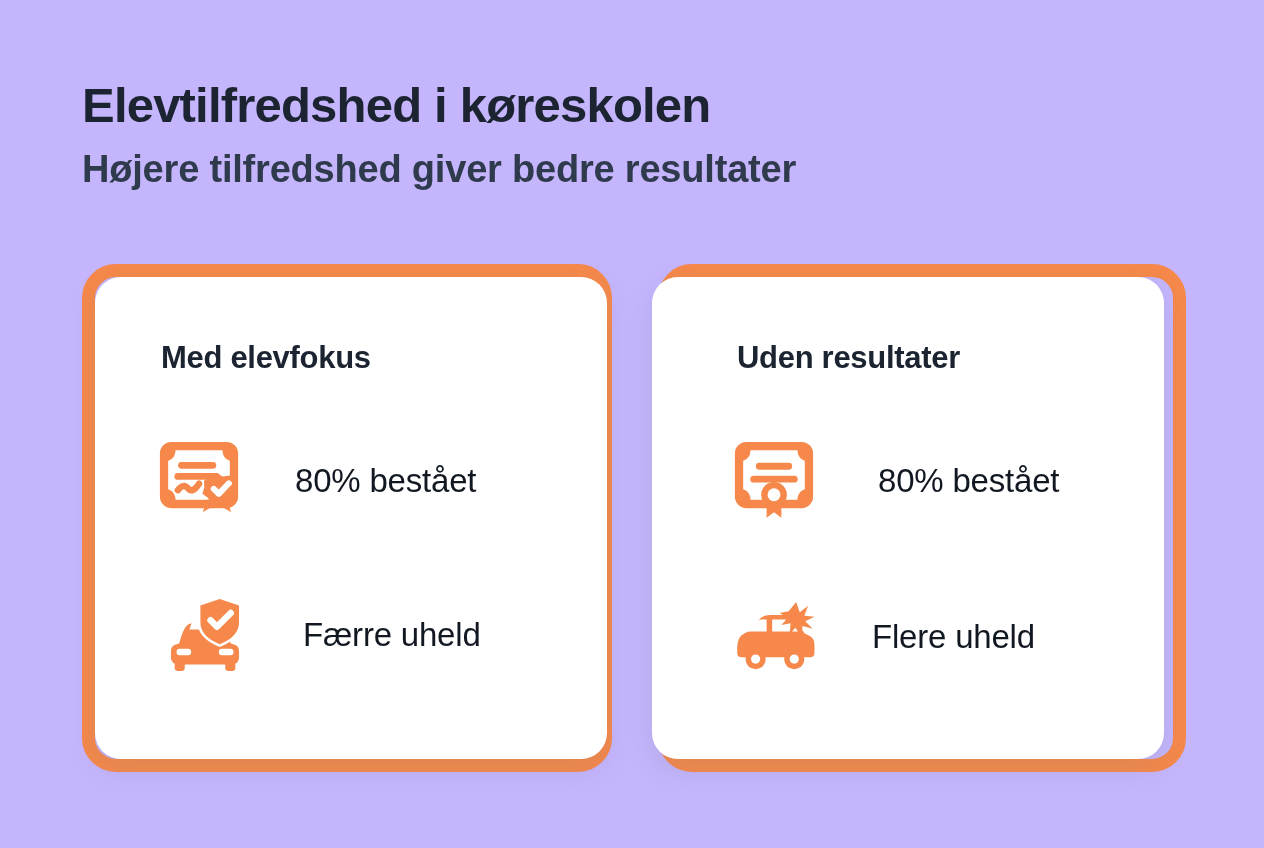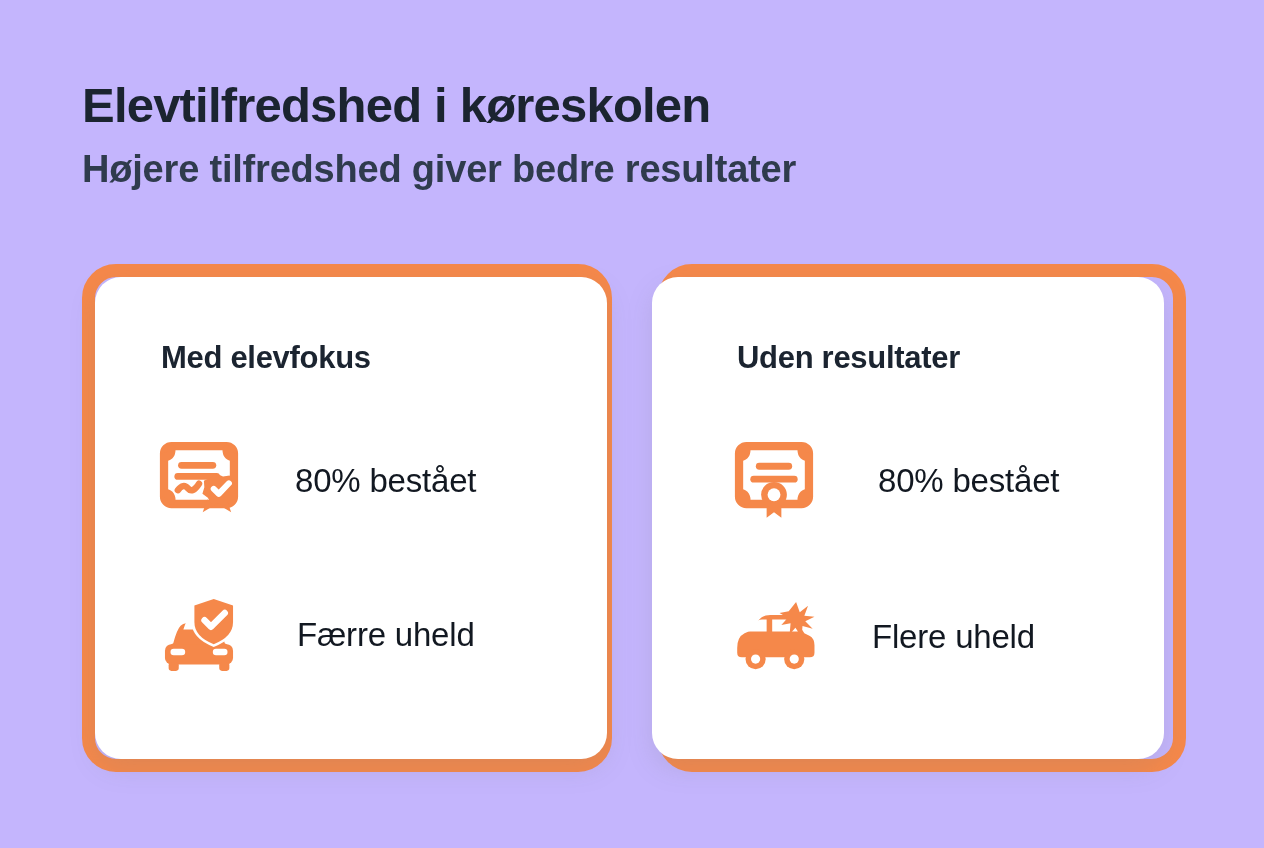--- a/index.html
+++ b/index.html
@@ -129,21 +129,21 @@
   .stat-label {
     font-size: 33px;
     font-weight: normal;
     letter-spacing: -0.2px;
     color: #121821;
     white-space: nowrap;
   }
 
   .card-left .row-1 { left: 58px; top: 158px; }
   .card-left .row-1 .stat-label { margin-left: 50px; }
-  .card-left .row-2 { left: 58px; top: 312px; }
+  .card-left .row-2 { left: 64px; top: 312px; }
   .card-left .row-2 .stat-label { margin-left: 52px; }
 
   .card-right .row-1 { left: 76px; top: 158px; }
   .card-right .row-1 .stat-label { margin-left: 58px; }
   .card-right .row-2 { left: 76px; top: 314px; }
   .card-right .row-2 .stat-label { margin-left: 52px; }
 </style>
 </head>
 <body>
 

